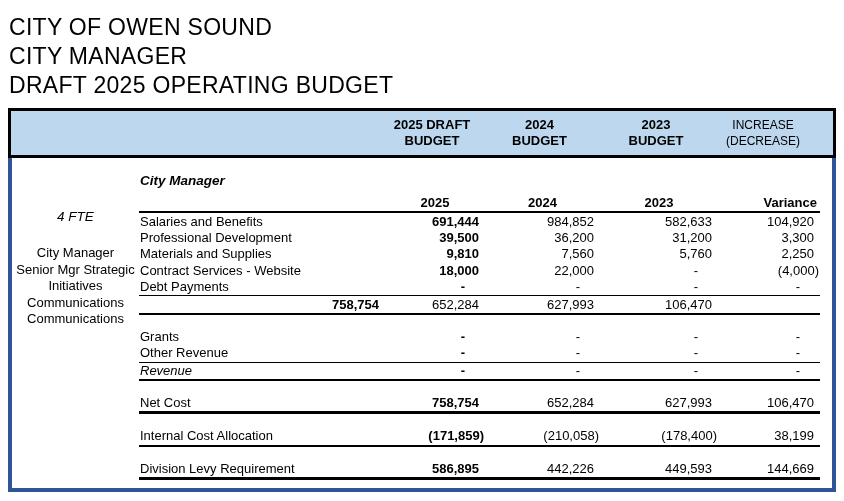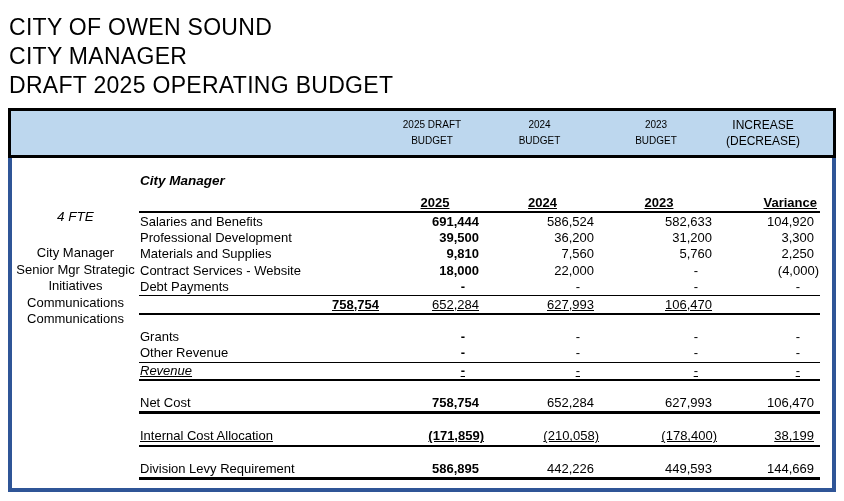--- a/index.html
+++ b/index.html
@@ -35,21 +35,21 @@
   }
   .table-header {
     box-sizing: border-box;
     height: 50px;
     background: var(--header-bg, #BDD7EE);
     border: 3px solid #000;
     display: grid;
     grid-template-columns: 371px 100px 115px 118px 96px 1fr;
     align-items: center;
   }
-  .h-col { text-align: center; font-weight: normal; font-size: 10px; line-height: 16px; }
+  .h-col { text-align: center; font-weight: bold; font-size: 13px; line-height: 16px; }
   .h-col.small { font-weight: 400; font-size: 12px; line-height: 16px; }
 
   .table-body {
     box-sizing: border-box;
     height: 334px;
     border-left: 4px solid var(--table-border, #2F5597);
     border-right: 4px solid var(--table-border, #2F5597);
     border-bottom: 4px solid var(--table-border, #2F5597);
     display: flex;
     background: #fff;
@@ -93,21 +93,21 @@
   .row.spacer { height: 14px; }
   .lbl { text-align: left; padding-left: 1px; white-space: nowrap; }
   .lbl.italic { font-style: italic; }
   .num { text-align: right; padding-right: 6px; white-space: nowrap; }
   .num.b { font-weight: bold; }
   .num.paren { padding-right: 1px; }
   .num.dash { padding-right: 20px; }
   .colhead { text-align: center; font-weight: bold; }
   .colhead.right { text-align: right; padding-right: 3px; }
   .bb-thin  { border-bottom: 1px solid #000; }
-  .bb-med   { border-bottom: 2px solid #000; text-decoration: underline; }
+  .bb-med   { border-bottom: 2px solid #000; }
   .bb-thick { border-bottom: 3px solid #000; }
 </style>
 </head>
 <body>
 
 <div class="page">
 
   <div class="title-block">
     <div>CITY OF OWEN SOUND</div>
     <div>CITY MANAGER</div>
@@ -154,21 +154,21 @@
             <div class="row bb-med">
               <div class="lbl"></div>
               <div class="colhead">2025</div>
               <div class="colhead">2024</div>
               <div class="colhead">2023</div>
               <div class="colhead right">Variance</div>
             </div>
             <div class="row">
               <div class="lbl">Salaries and Benefits</div>
               <div class="num b">691,444</div>
-              <div class="num">586,524</div>
+              <div class="num">984,852</div>
               <div class="num">582,633</div>
               <div class="num">104,920</div>
             </div>
             <div class="row">
               <div class="lbl">Professional Development</div>
               <div class="num b">39,500</div>
               <div class="num">36,200</div>
               <div class="num">31,200</div>
               <div class="num">3,300</div>
             </div>

